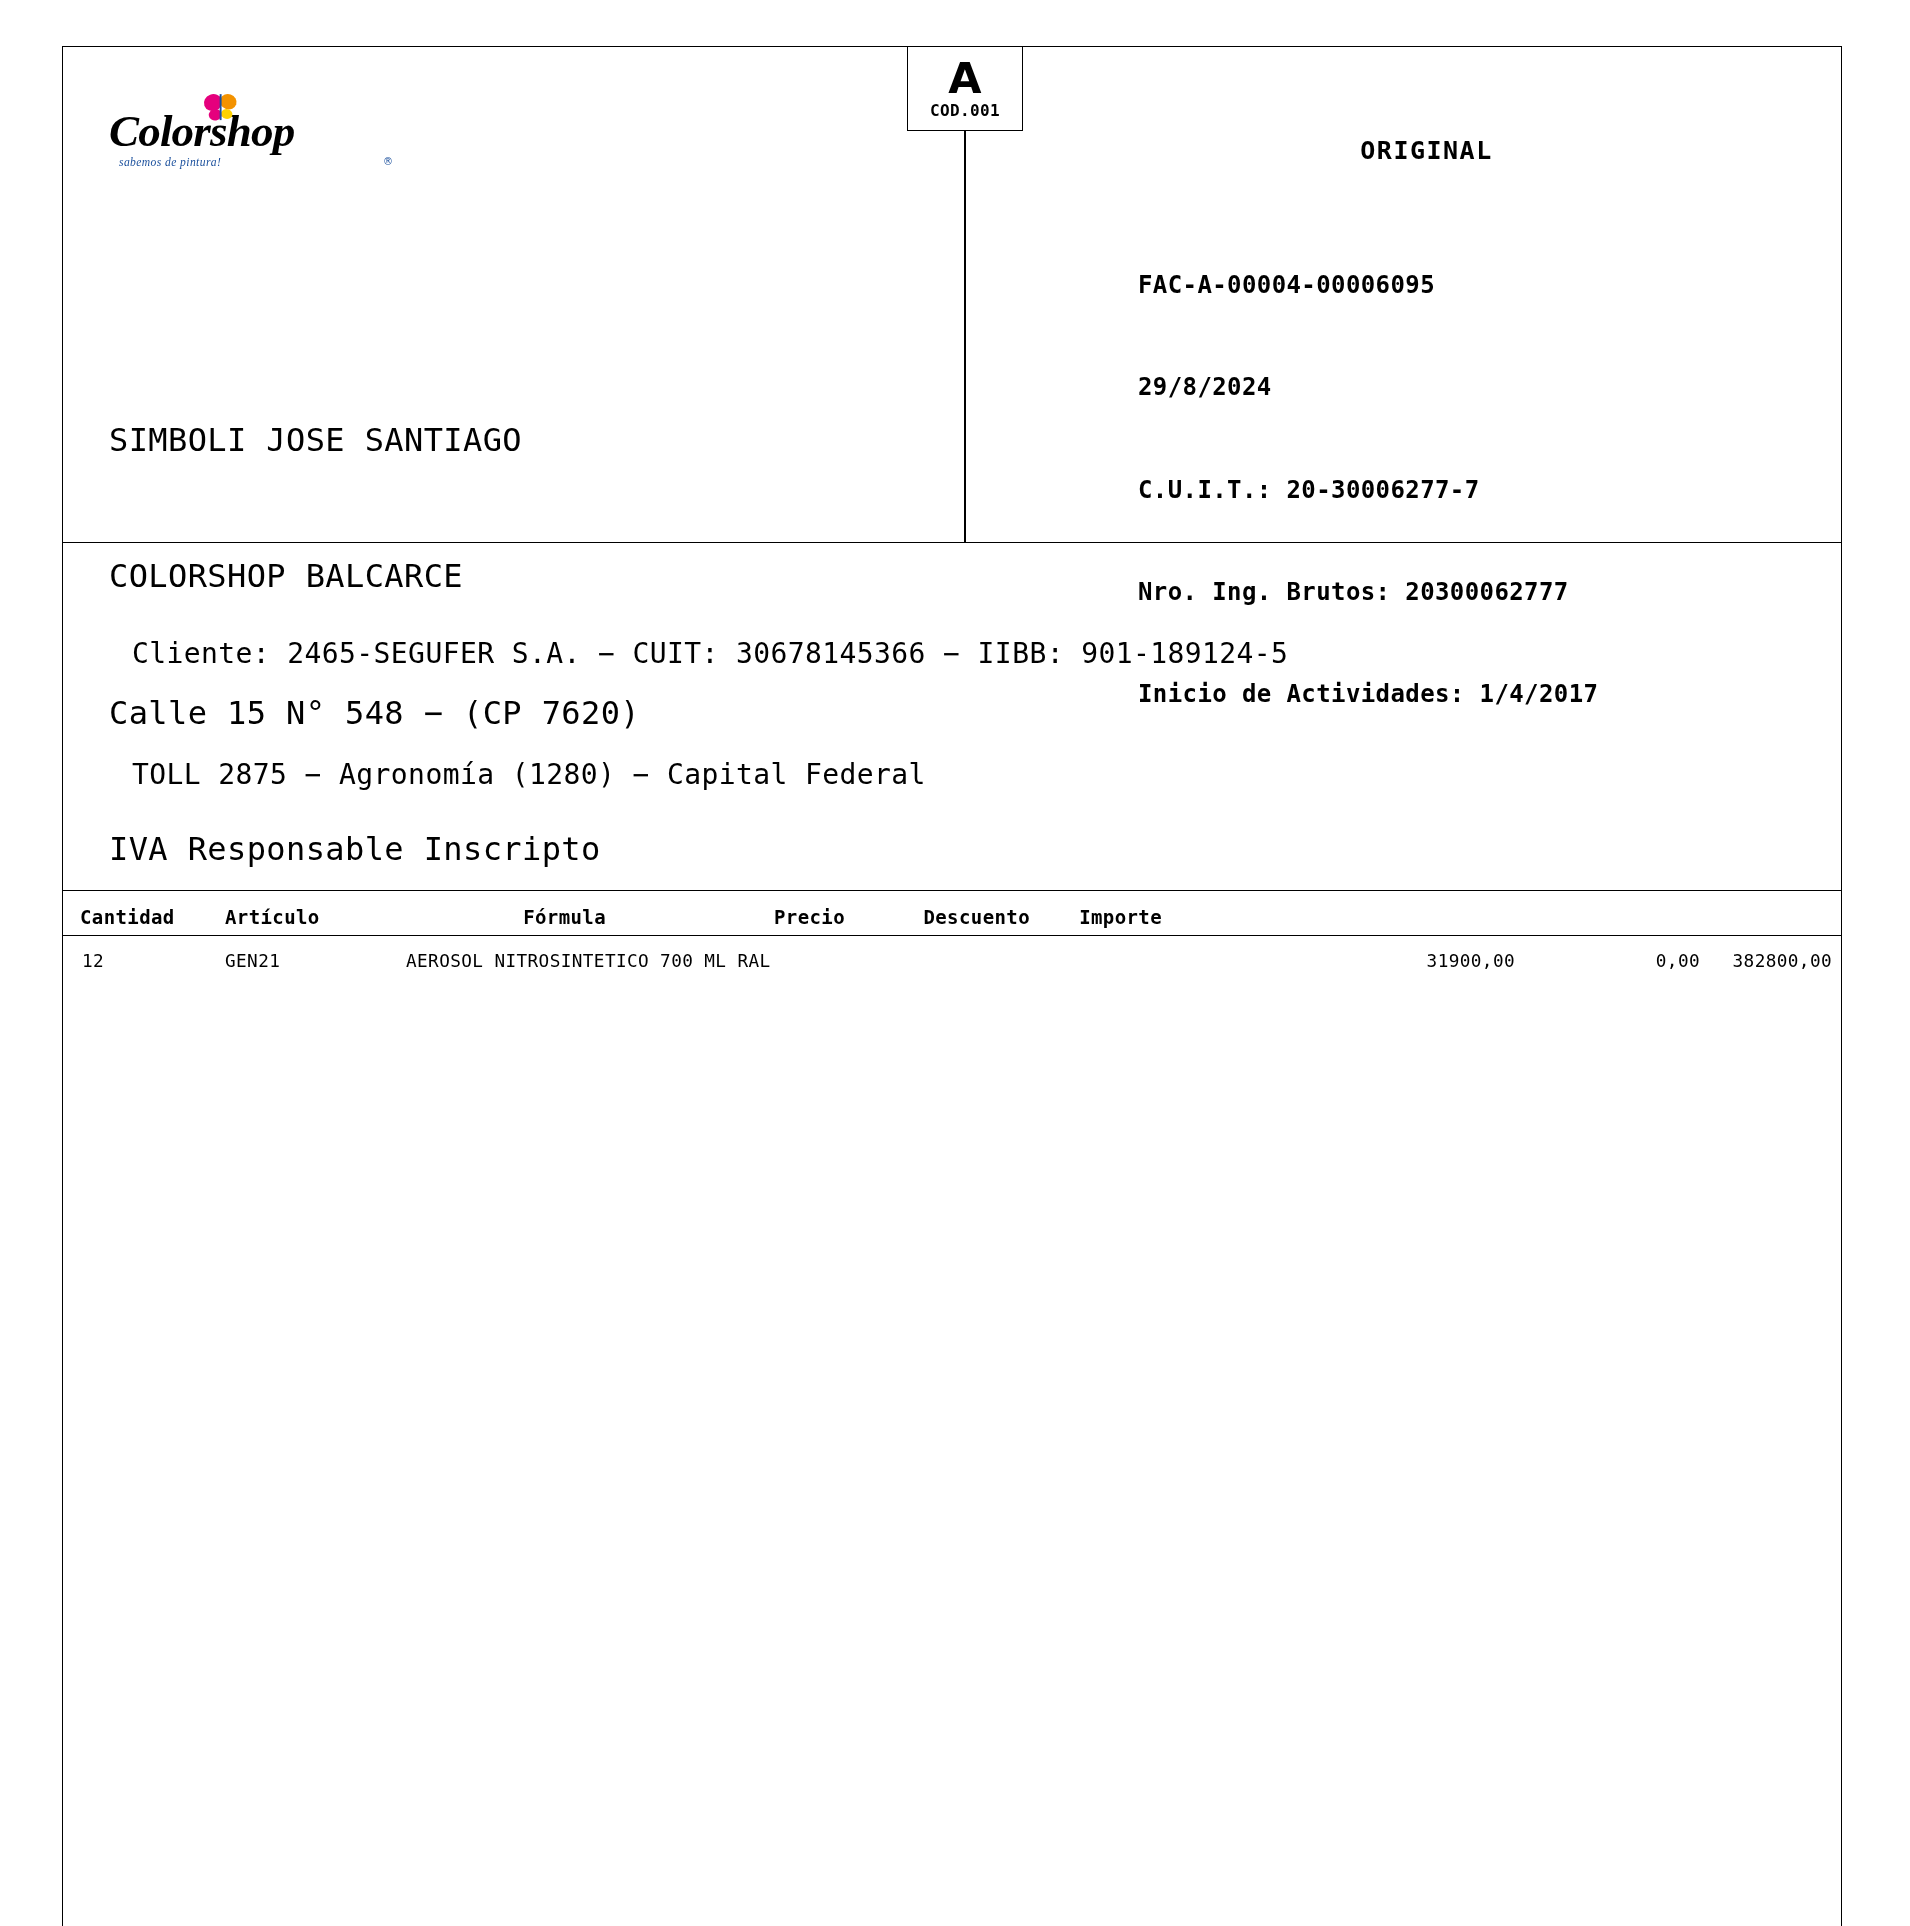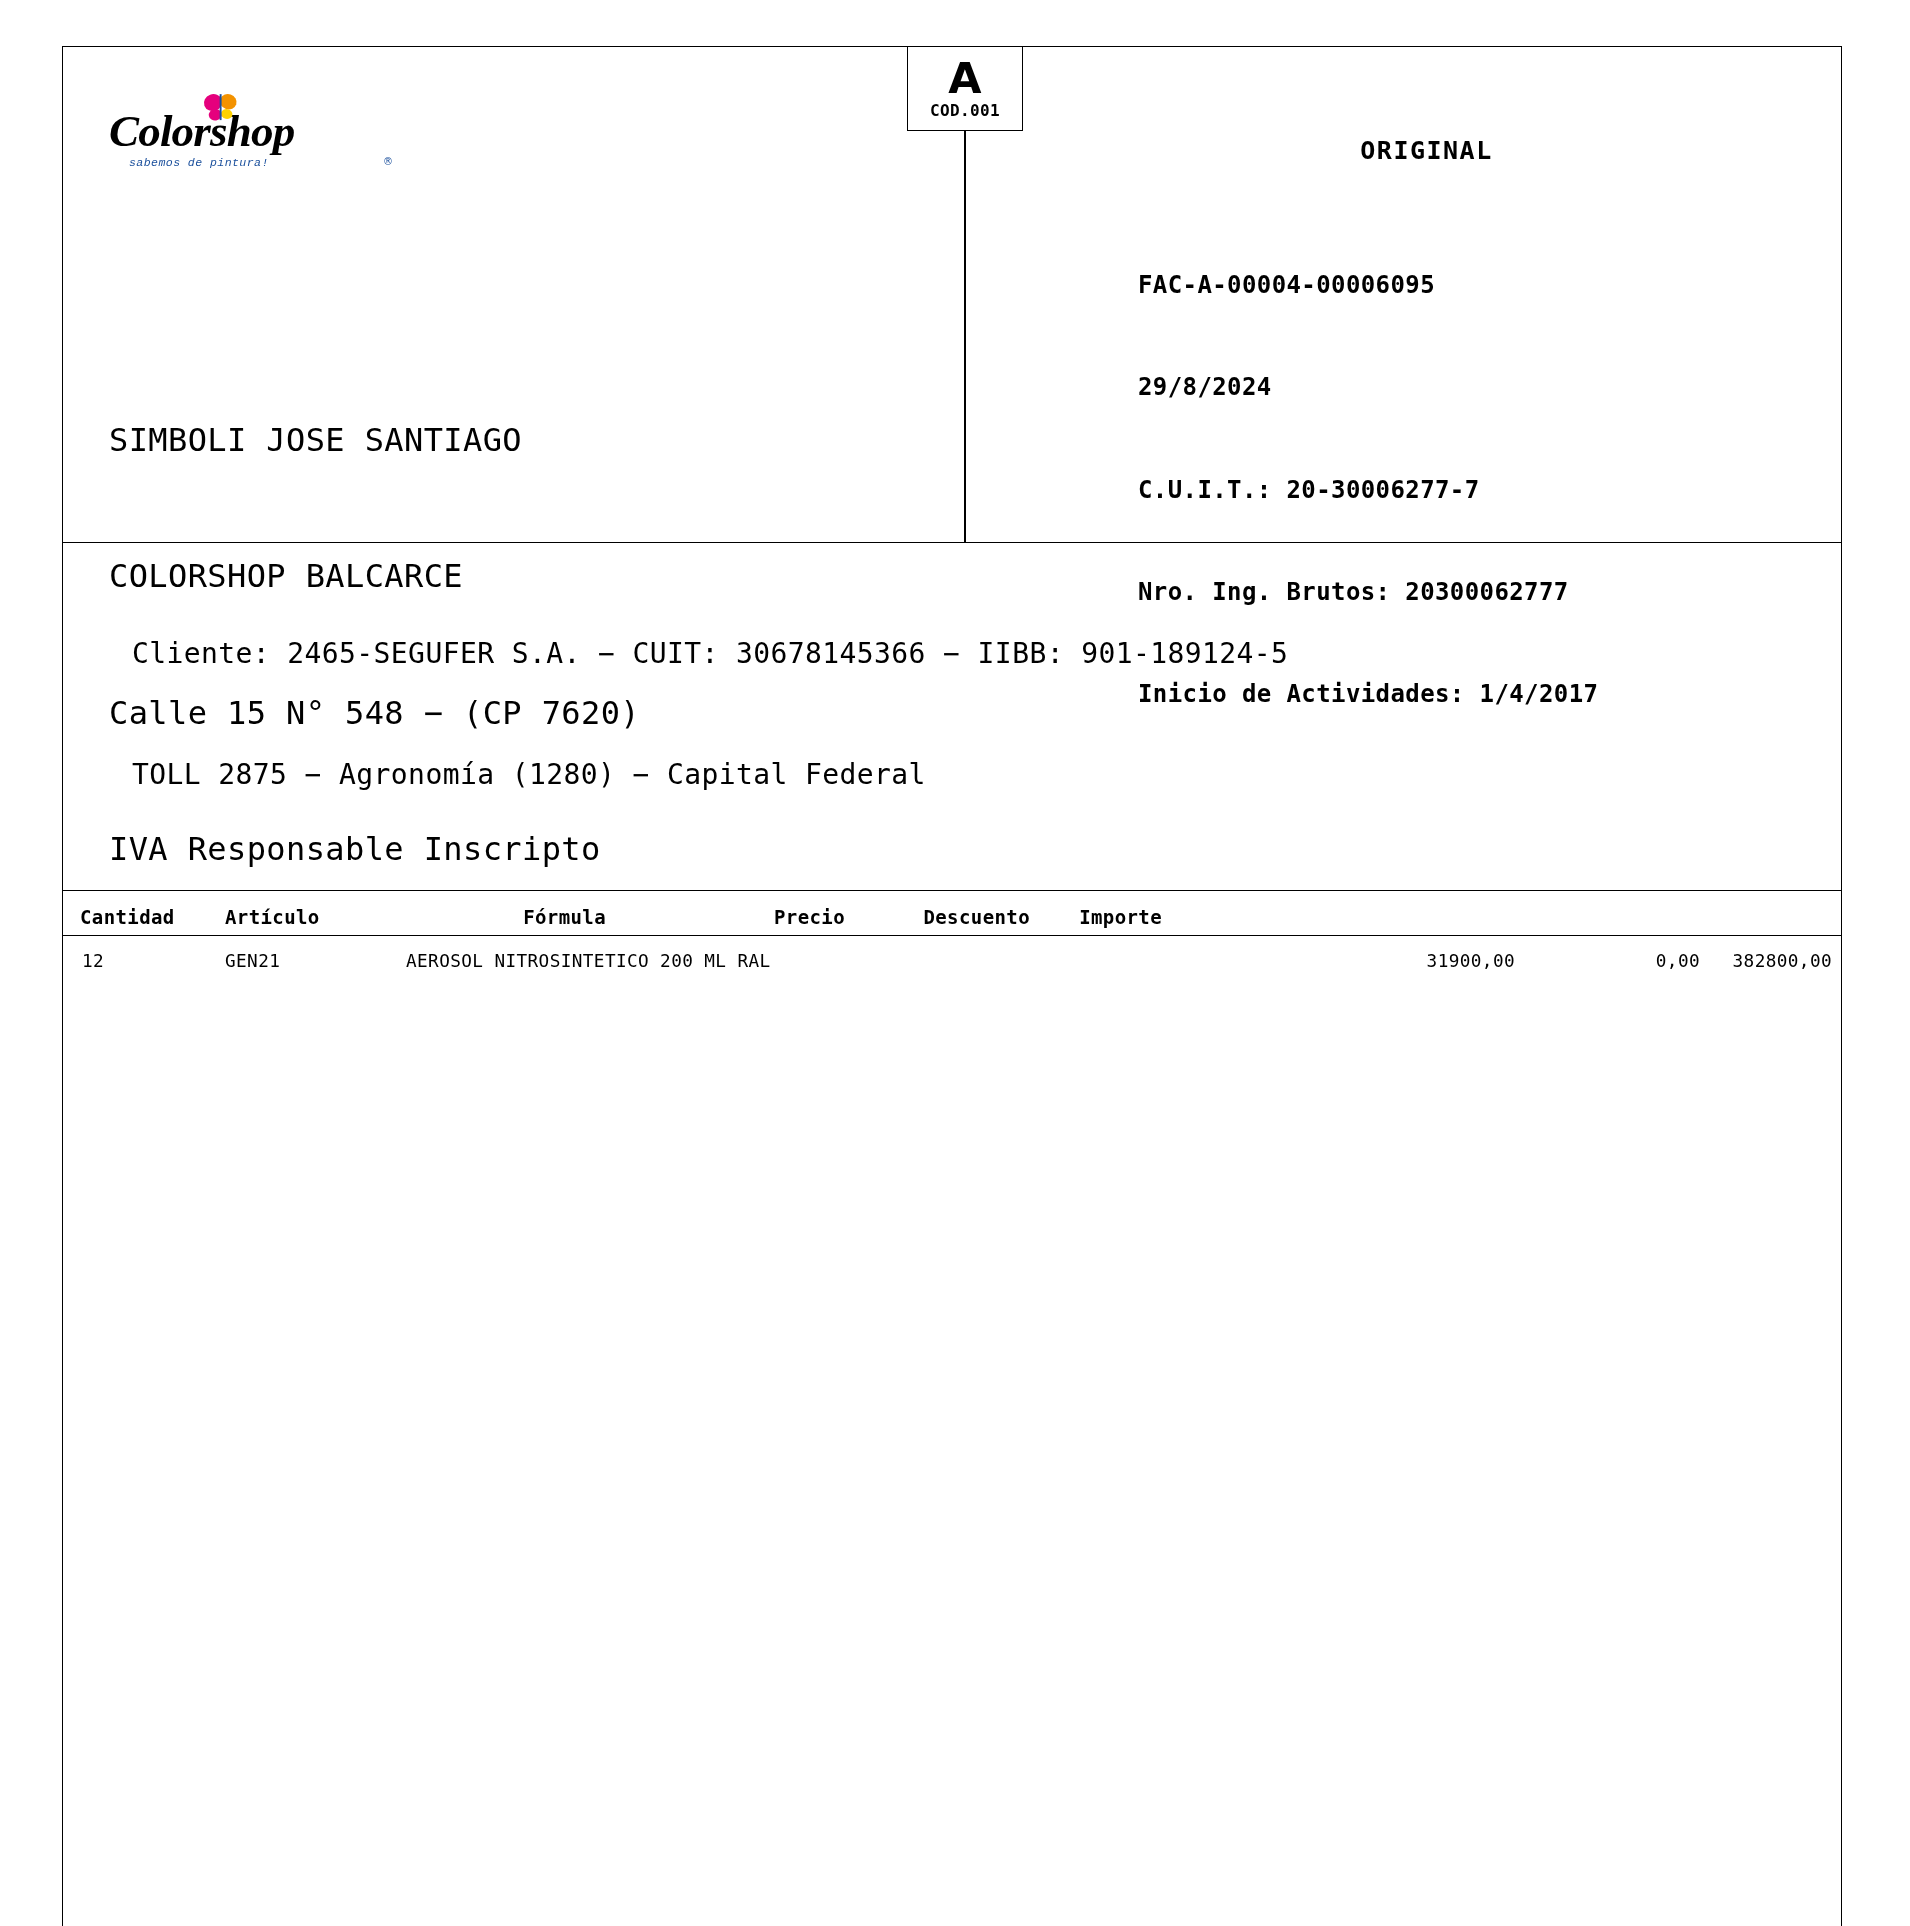--- a/index.html
+++ b/index.html
@@ -41,26 +41,26 @@
   }
   .logo-word {
     font-family: Liberation Serif, serif;
     font-weight: bold;
     font-style: italic;
     font-size: 45px;
     letter-spacing: -0.8px;
     line-height: 1;
   }
   .logo-sub {
-    font-family: Liberation Mono, monospace;
+    font-family: Liberation Serif, serif;
     font-style: italic;
     font-size: 11.6px;
     color: #1a4f9c;
     margin-top: 2.3px;
-    margin-left: 20px;
+    margin-left: 10px;
     letter-spacing: 0.4px;
   }
   .logo-butterfly {
     position: absolute;
     left: 91px;
     top: -18.5px;
     width: 42px;
     height: 33px;
   }
   .logo-reg {
@@ -249,21 +249,21 @@
         <div class="col c-art">Artículo</div>
         <div class="col c-form">Fórmula</div>
         <div class="col c-precio">Precio</div>
         <div class="col c-desc2">Descuento</div>
         <div class="col c-imp">Importe</div>
       </div>
 
       <div class="items-row">
         <div class="col c-cant">12</div>
         <div class="col c-art">GEN21</div>
-        <div class="col c-desc">AEROSOL NITROSINTETICO 200 ML RAL</div>
+        <div class="col c-desc">AEROSOL NITROSINTETICO 700 ML RAL</div>
         <div class="col c-form"></div>
         <div class="col c-precio">31900,00</div>
         <div class="col c-desc2">0,00</div>
         <div class="col c-imp">382800,00</div>
       </div>
     </div>
 
   </div>
 </div>
 

